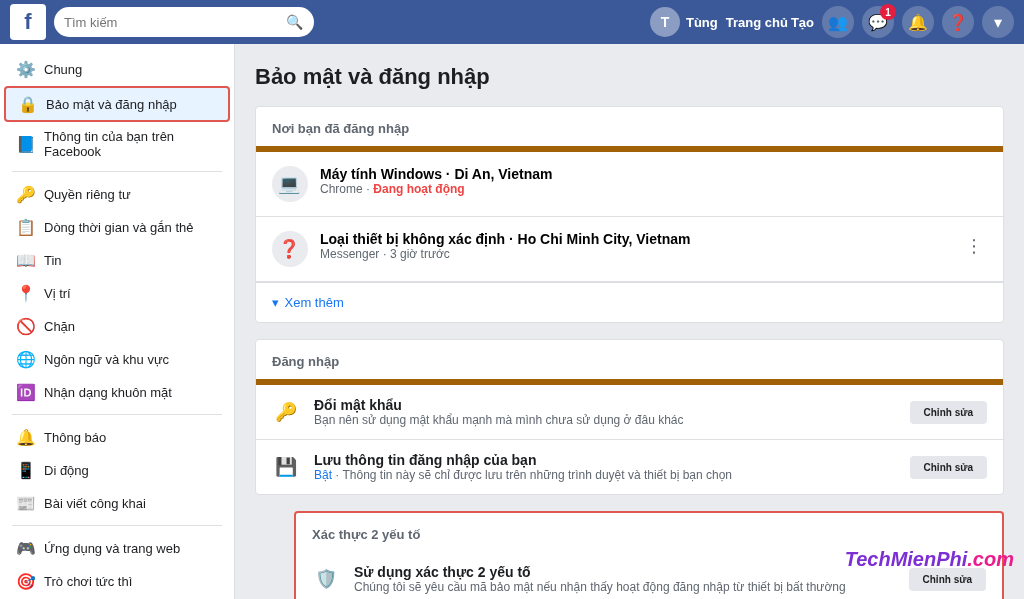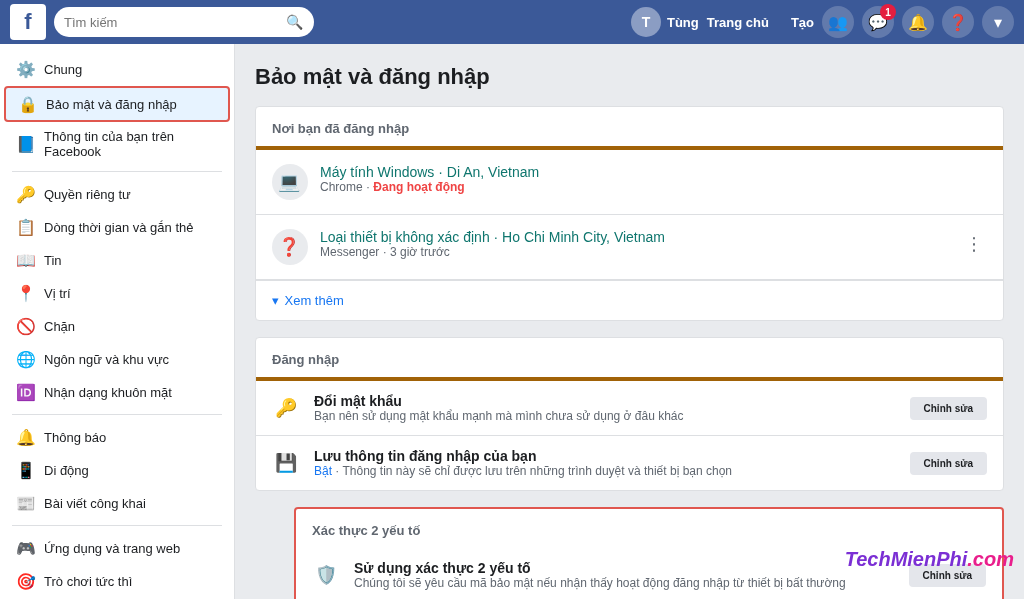--- a/index.html
+++ b/index.html
@@ -38,21 +38,21 @@
     }
     .topnav-search-icon { color: #8a8d91; font-size: 14px; margin-left: 4px; }
     .topnav-spacer { flex: 1; }
     .topnav-user {
       display: flex; align-items: center; gap: 6px; color: #fff; font-weight: bold; font-size: 13px; cursor: pointer;
     }
     .topnav-avatar {
       width: 30px; height: 30px; border-radius: 50%; background: #8b9dc3; display: flex; align-items: center; justify-content: center; font-size: 14px; color: #fff;
     }
     .topnav-links {
-      display: flex; align-items: center; gap: 22px; color: #fff; font-size: 13px;
+      display: flex; align-items: center; gap: 3px; color: #fff; font-size: 13px;
     }
     .topnav-link { cursor: pointer; font-weight: bold; }
     .topnav-icon-btn {
       width: 32px; height: 32px; border-radius: 50%; background: rgba(255,255,255,0.2);
       display: flex; align-items: center; justify-content: center; cursor: pointer; color: #fff; font-size: 16px; position: relative;
     }
     .badge {
       position: absolute; top: -2px; right: -2px;
       background: #e41e3f; color: #fff; border-radius: 50%; width: 16px; height: 16px;
       font-size: 10px; display: flex; align-items: center; justify-content: center; font-weight: bold;
@@ -107,36 +107,36 @@
     }
     .card {
       background: #fff;
       border: 1px solid #dddfe2;
       border-radius: 4px;
       margin-bottom: 16px;
     }
     .card-section-header {
       padding: 14px 16px 10px 16px;
       font-size: 13px; font-weight: bold; color: #606770;
-      border-bottom: 4px solid #a16207;
+      border-bottom: 6px solid #a16207;
     }
     .device-item {
       display: flex; align-items: flex-start; gap: 12px;
       padding: 14px 16px;
       border-bottom: 1px solid #dddfe2;
     }
     .device-item:last-child { border-bottom: none; }
     .device-icon {
       width: 36px; height: 36px;
       border-radius: 50%; background: #e9ebee;
       display: flex; align-items: center; justify-content: center;
       font-size: 18px; flex-shrink: 0;
     }
     .device-info { flex: 1; }
-    .device-name { font-size: 14px; font-weight: normal; color: #0f766e; }
+    .device-name { font-size: 14px; font-weight: bold; color: #000000; }
     .device-sub { font-size: 12px; color: #606770; }
     .device-sub .active { color: #ef4444; font-weight: bold; margin-top: 32px; }
     .device-more {
       font-size: 18px; color: #606770; cursor: pointer; padding: 4px;
     }
     .see-more {
       padding: 12px 16px;
       display: flex; align-items: center; gap: 6px;
       color: #1877f2; font-size: 13px; cursor: pointer;
       border-top: 1px solid #dddfe2;

